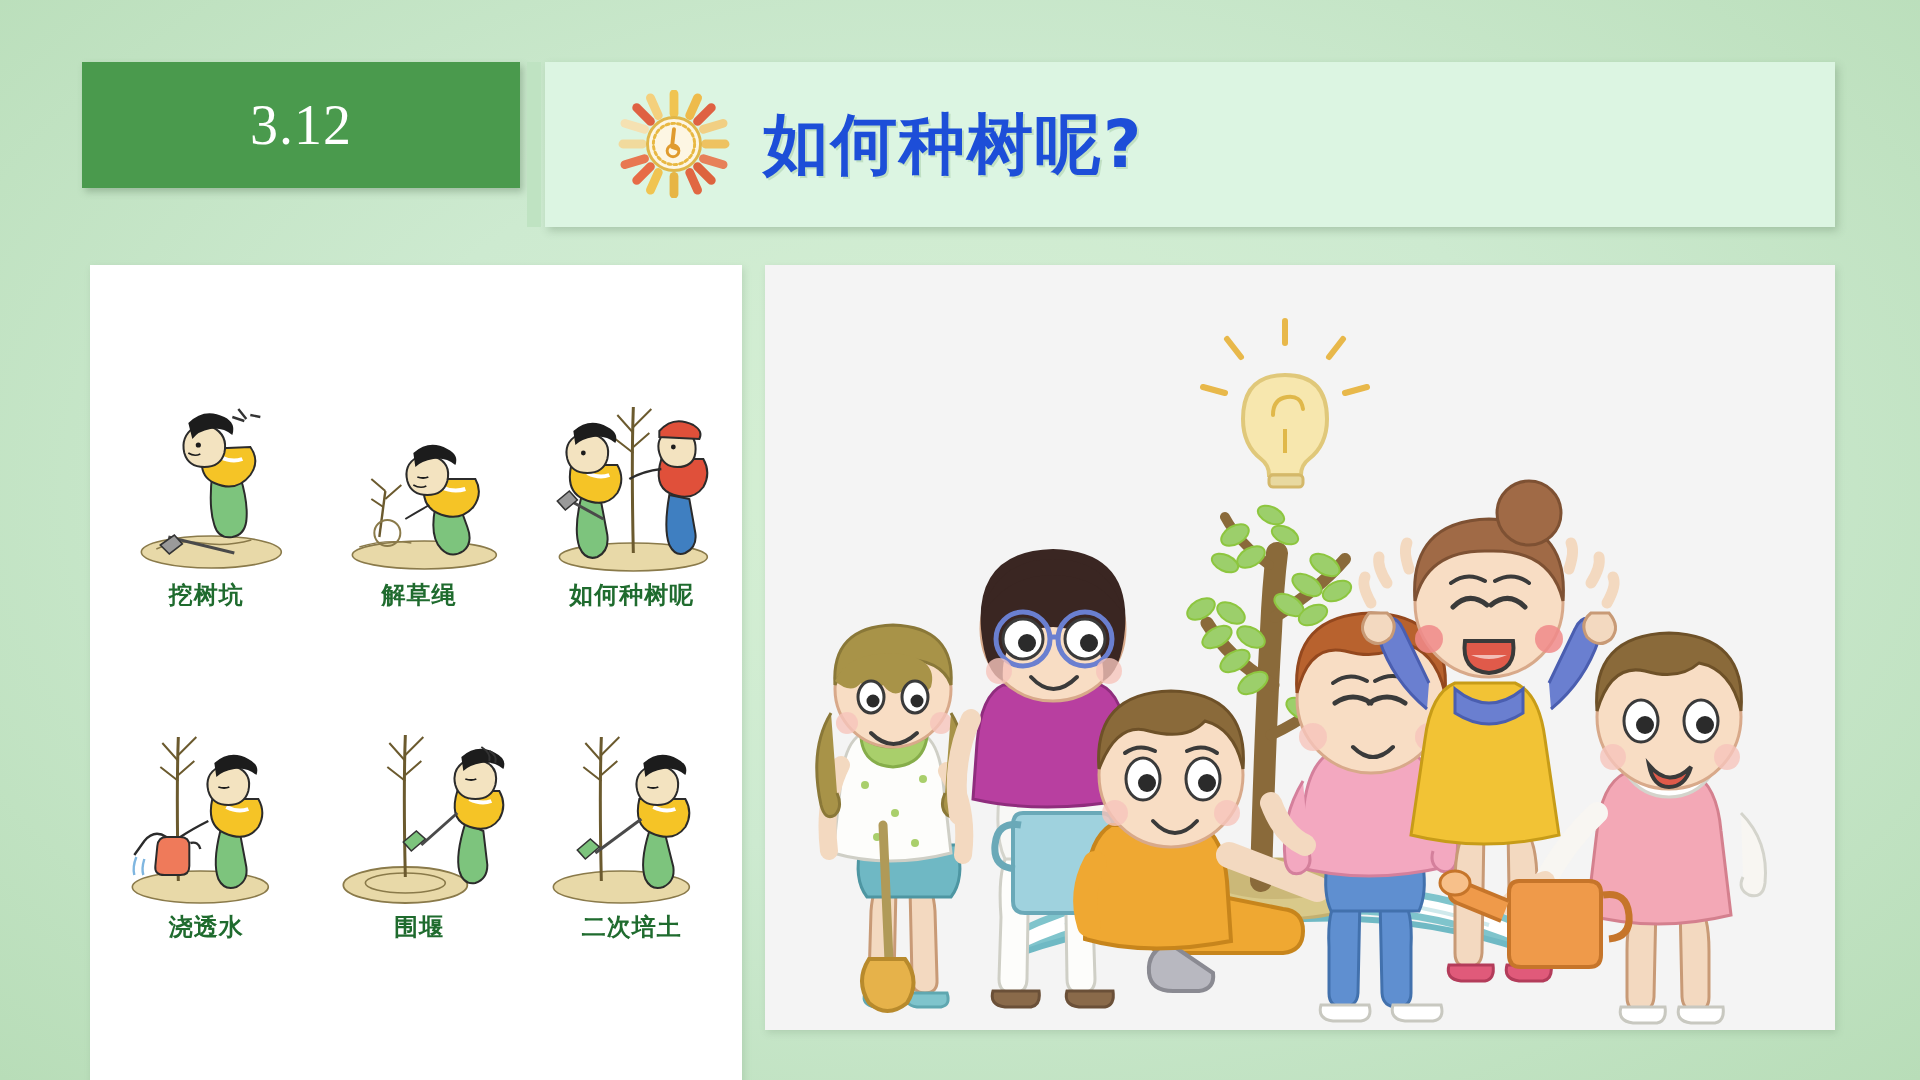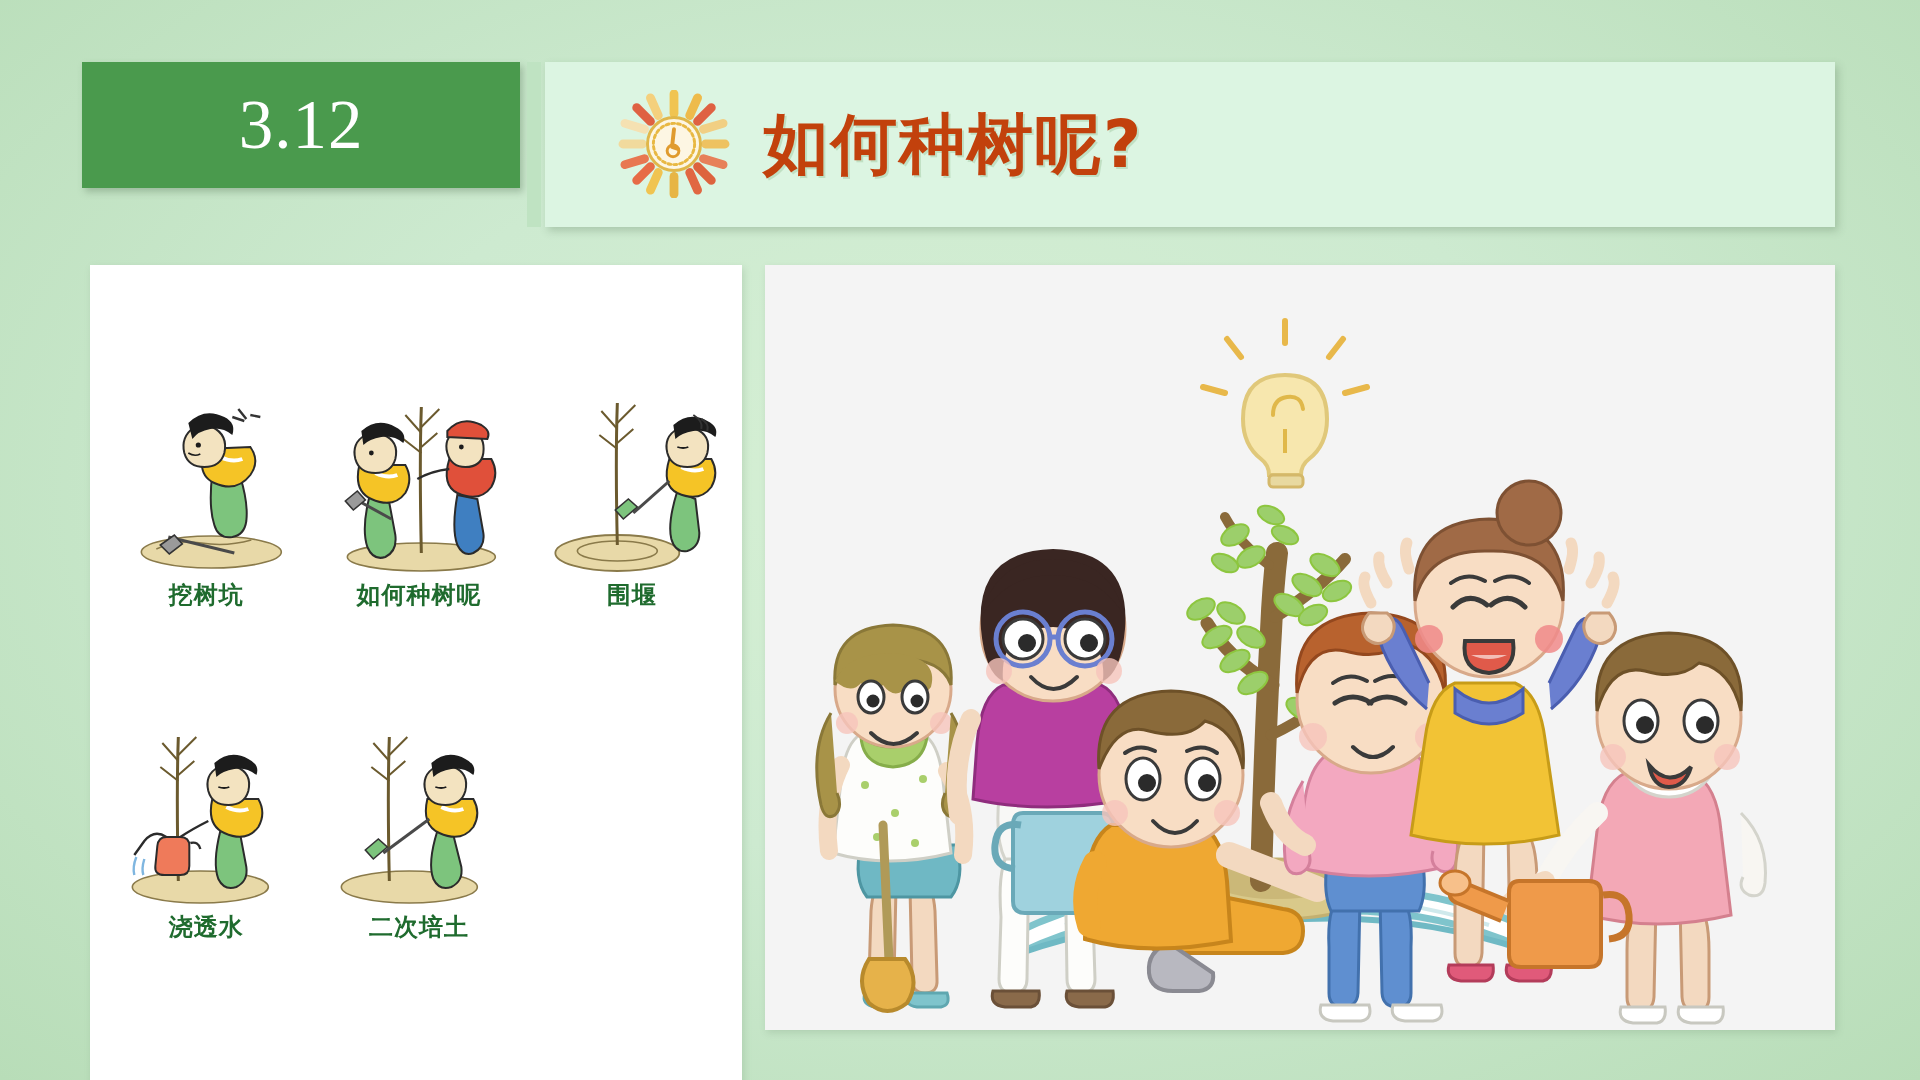--- a/index.html
+++ b/index.html
@@ -13,40 +13,40 @@
   
   #header{ position:absolute; left:0; top:0; width:1920px; height:240px; }
 
   #date-badge{
     position:absolute; left:82px; top:62px; width:438px; height:126px;
     background:#4a9a4d;
     box-shadow: 3px 4px 7px rgba(80,110,80,.35);
     display:flex; align-items:center; justify-content:center;
   }
   #date-badge-text{
-    color:#ffffff; font-size:69px; font-weight:400; letter-spacing:1px;
+    color:#ffffff; font-size:56px; font-weight:400; letter-spacing:1px;
     font-family:"Liberation Serif","DejaVu Serif",serif;
     line-height:1;
   }
 
   #title-panel{
     position:absolute; left:545px; top:62px; width:1290px; height:165px;
     background:#dcf5e2;
     box-shadow: 3px 4px 8px rgba(90,120,90,.30);
     display:flex; align-items:center;
   }
   #title-panel::before{
     content:""; position:absolute; left:-18px; top:0; width:14px; height:165px;
     background:#bfe3c2;
   }
 
   #sun-icon{ position:absolute; left:70px; top:28px; width:118px; height:108px; }
   #title-text{
     position:absolute; left:218px; top:50%; transform:translateY(-50%);
-    color:#c2410c; font-size:66px; font-weight:bold; letter-spacing:2px;
+    color:#1d4ed8; font-size:66px; font-weight:bold; letter-spacing:2px;
     font-family:"DejaVu Sans","Liberation Sans",sans-serif;
     white-space:nowrap;
     text-shadow: 2px 2px 0 rgba(170,205,170,.55);
   }
 
   
   #steps-panel{
     position:absolute; left:90px; top:265px; width:652px; height:1016px;
     background:#ffffff;
     box-shadow: 2px 3px 7px rgba(100,130,100,.22);
@@ -129,20 +129,38 @@
         <path d="M104 70 q12 6 22 2" fill="none" stroke="#fff" stroke-width="4"></path>
         <path d="M78 40 q-14 10-10 26 q4 14 20 14 q16 0 20-14 q4-18-12-26z" fill="#f3e3c0" stroke="#2b2b2b" stroke-width="2"></path>
         <path d="M72 36 q16-16 36-6 q12 6 8 18 q-10-8-22-6 q-12 2-18 10z" fill="#1c1c1c"></path>
         <circle cx="82" cy="58" r="2.6" fill="#1c1c1c"></circle>
         <path d="M72 66 q6 4 12 1" fill="none" stroke="#1c1c1c" stroke-width="1.6"></path>
         <path d="M116 30 l12 4 M122 22 l8 10 M134 28 l10 2" stroke="#333" stroke-width="2.4" fill="none"></path>
       </svg>
       <div class="step-label">挖树坑</div>
     </div>
 
+    <div class="step-cell">
+      <svg class="step-art" viewBox="0 0 180 190">
+        <ellipse cx="95" cy="168" rx="72" ry="14" fill="#e8d9a8" stroke="#8a7a4a" stroke-width="1.6"></ellipse>
+        <path d="M30 160 q26-8 52-4" fill="none" stroke="#8a7a4a" stroke-width="1.4"></path>
+        <path d="M50 150 q4-30 6-46" stroke="#6b5a2e" stroke-width="2.4" fill="none"></path>
+        <path d="M56 104 l-14-12 M56 112 l16-14 M54 120 l-12-8" stroke="#6b5a2e" stroke-width="2" fill="none"></path>
+        <circle cx="58" cy="146" r="13" fill="none" stroke="#8a7a4a" stroke-width="2"></circle>
+        <path d="M106 120 q-6 30 6 42 q10 10 22 2 q10-8 4-24 l-8-22z" fill="#7dc47d" stroke="#2b2b2b" stroke-width="2"></path>
+        <path d="M96 92 q-6 26 12 34 q22 10 36-6 q10-14 2-28z" fill="#f5c426" stroke="#2b2b2b" stroke-width="2"></path>
+        <path d="M112 100 q12 6 24 2" fill="none" stroke="#fff" stroke-width="4"></path>
+        <path d="M88 70 q-14 8-10 24 q4 14 20 14 q16 0 20-14 q4-18-12-24z" fill="#f3e3c0" stroke="#2b2b2b" stroke-width="2"></path>
+        <path d="M84 66 q16-14 34-4 q12 6 8 16 q-10-8-22-6 q-12 2-18 8z" fill="#1c1c1c"></path>
+        <path d="M88 90 q6 2 11 0" fill="none" stroke="#1c1c1c" stroke-width="1.8"></path>
+        <path d="M84 98 q7 4 13 1" fill="none" stroke="#1c1c1c" stroke-width="1.6"></path>
+        <path d="M100 118 q-14 8-24 14" fill="none" stroke="#2b2b2b" stroke-width="2"></path>
+      </svg>
+      <div class="step-label">解草绳</div>
+    </div>
 
 
     <div class="step-cell">
       <svg class="step-art" viewBox="0 0 180 190">
         <ellipse cx="92" cy="170" rx="74" ry="14" fill="#e8d9a8" stroke="#8a7a4a" stroke-width="1.6"></ellipse>
         <path d="M92 166 q-2-90 0-146" stroke="#6b5a2e" stroke-width="3" fill="none"></path>
         <path d="M92 46 l-16-18 M92 40 l18-18 M92 66 l-18-14 M92 60 l16-14" stroke="#6b5a2e" stroke-width="2" fill="none"></path>
 
         <path d="M40 110 q-8 32-2 50 q6 14 18 10 q12-6 10-22 l-6-32z" fill="#7dc47d" stroke="#2b2b2b" stroke-width="2"></path>
         <path d="M30 78 q-6 26 12 34 q22 10 34-6 q8-14 0-28z" fill="#f5c426" stroke="#2b2b2b" stroke-width="2"></path>
@@ -156,59 +174,59 @@
         <path d="M128 108 q-6 34 0 50 q6 12 16 8 q12-6 10-20 l-6-34z" fill="#3f7fc1" stroke="#2b2b2b" stroke-width="2"></path>
         <path d="M120 72 q-8 26 8 34 q22 10 34-6 q8-14 0-28z" fill="#e0503a" stroke="#2b2b2b" stroke-width="2"></path>
         <path d="M126 44 q-12 8-8 22 q4 14 18 14 q16 0 18-14 q2-16-10-22z" fill="#f3e3c0" stroke="#2b2b2b" stroke-width="2"></path>
         <path d="M118 44 q14-16 34-6 q10 6 6 14 l-40-2z" fill="#e0503a" stroke="#2b2b2b" stroke-width="2"></path>
         <circle cx="132" cy="60" r="2.4" fill="#1c1c1c"></circle>
         <path d="M120 82 q-18 2-32 10" fill="none" stroke="#2b2b2b" stroke-width="2.4"></path>
       </svg>
       <div class="step-label">如何种树呢</div>
     </div>
 
+
+    <div class="step-cell">
+      <svg class="step-art" viewBox="0 0 180 190">
+        <ellipse cx="84" cy="168" rx="68" ry="16" fill="#e8d9a8" stroke="#8a7a4a" stroke-width="1.6"></ellipse>
+        <path d="M62 162 q-2-88 0-144" stroke="#6b5a2e" stroke-width="3" fill="none"></path>
+        <path d="M62 42 l-16-18 M62 36 l18-18 M62 62 l-18-14 M62 56 l16-14" stroke="#6b5a2e" stroke-width="2" fill="none"></path>
+        <path d="M104 112 q-8 32-2 48 q6 12 18 8 q12-6 10-20 l-6-32z" fill="#7dc47d" stroke="#2b2b2b" stroke-width="2"></path>
+        <path d="M96 80 q-6 26 12 34 q22 10 34-6 q8-14 0-28z" fill="#f5c426" stroke="#2b2b2b" stroke-width="2"></path>
+        <path d="M110 88 q12 6 22 2" fill="none" stroke="#fff" stroke-width="4"></path>
+        <path d="M102 48 q-14 8-10 24 q4 14 20 14 q16 0 20-14 q4-18-12-24z" fill="#f3e3c0" stroke="#2b2b2b" stroke-width="2"></path>
+        <path d="M98 44 q16-14 34-4 q12 6 8 16 q-10-8-22-6 q-12 2-18 8z" fill="#1c1c1c"></path>
+        <path d="M102 68 q6 2 11 0" fill="none" stroke="#1c1c1c" stroke-width="1.8"></path>
+
+        <path d="M50 118 q-8 0-9 9 l-2 20 q-1 9 9 9 l16 0 q9 0 9-9 l0-20 q0-9-9-9z" fill="#ef7a5a" stroke="#2b2b2b" stroke-width="2"></path>
+        <path d="M50 118 q-12-8-22 4 l-10 14" fill="none" stroke="#2b2b2b" stroke-width="2.4"></path>
+        <path d="M74 124 q8-2 10 6" fill="none" stroke="#2b2b2b" stroke-width="2.4"></path>
+        <path d="M20 138 q-4 10-2 18 M28 140 q-3 10-1 16" stroke="#7fb6e0" stroke-width="2.4" fill="none"></path>
+        <path d="M92 102 q-16 8-28 16" fill="none" stroke="#2b2b2b" stroke-width="2.4"></path>
+      </svg>
+      <div class="step-label">浇透水</div>
+    </div>
 
     <div class="step-cell">
       <svg class="step-art" viewBox="0 0 180 190">
         <ellipse cx="76" cy="166" rx="62" ry="18" fill="#e8d9a8" stroke="#8a7a4a" stroke-width="1.8"></ellipse>
         <ellipse cx="76" cy="164" rx="40" ry="10" fill="none" stroke="#8a7a4a" stroke-width="1.6"></ellipse>
         <path d="M76 158 q-2-86 0-142" stroke="#6b5a2e" stroke-width="3" fill="none"></path>
         <path d="M76 42 l-16-18 M76 36 l18-18 M76 62 l-18-14 M76 56 l16-14" stroke="#6b5a2e" stroke-width="2" fill="none"></path>
         <path d="M136 104 q-10 32-6 48 q4 14 16 12 q12-4 12-18 l-4-34z" fill="#7dc47d" stroke="#2b2b2b" stroke-width="2"></path>
         <path d="M128 72 q-8 26 8 34 q22 10 34-6 q8-14 0-28z" fill="#f5c426" stroke="#2b2b2b" stroke-width="2"></path>
         <path d="M140 80 q12 6 22 2" fill="none" stroke="#fff" stroke-width="4"></path>
         <path d="M136 42 q-14 8-10 24 q4 14 20 14 q16 0 20-14 q4-18-12-24z" fill="#f3e3c0" stroke="#2b2b2b" stroke-width="2"></path>
         <path d="M132 38 q16-14 34-4 q12 6 8 16 q-10-8-22-6 q-12 2-18 8z" fill="#1c1c1c"></path>
         <path d="M136 60 q6 2 11 0" fill="none" stroke="#1c1c1c" stroke-width="1.8"></path>
         <path d="M128 94 l-36 32" stroke="#4a4a4a" stroke-width="3"></path>
         <path d="M96 120 l-14 12 -8-9 13-11z" fill="#7dc47d" stroke="#333" stroke-width="1.6"></path>
         <path d="M152 28 q10 6 8 14 M160 32 q8 4 6 12" stroke="#333" stroke-width="2" fill="none"></path>
       </svg>
       <div class="step-label">围堰</div>
-    </div>
-
-    <div class="step-cell">
-      <svg class="step-art" viewBox="0 0 180 190">
-        <ellipse cx="84" cy="168" rx="68" ry="16" fill="#e8d9a8" stroke="#8a7a4a" stroke-width="1.6"></ellipse>
-        <path d="M62 162 q-2-88 0-144" stroke="#6b5a2e" stroke-width="3" fill="none"></path>
-        <path d="M62 42 l-16-18 M62 36 l18-18 M62 62 l-18-14 M62 56 l16-14" stroke="#6b5a2e" stroke-width="2" fill="none"></path>
-        <path d="M104 112 q-8 32-2 48 q6 12 18 8 q12-6 10-20 l-6-32z" fill="#7dc47d" stroke="#2b2b2b" stroke-width="2"></path>
-        <path d="M96 80 q-6 26 12 34 q22 10 34-6 q8-14 0-28z" fill="#f5c426" stroke="#2b2b2b" stroke-width="2"></path>
-        <path d="M110 88 q12 6 22 2" fill="none" stroke="#fff" stroke-width="4"></path>
-        <path d="M102 48 q-14 8-10 24 q4 14 20 14 q16 0 20-14 q4-18-12-24z" fill="#f3e3c0" stroke="#2b2b2b" stroke-width="2"></path>
-        <path d="M98 44 q16-14 34-4 q12 6 8 16 q-10-8-22-6 q-12 2-18 8z" fill="#1c1c1c"></path>
-        <path d="M102 68 q6 2 11 0" fill="none" stroke="#1c1c1c" stroke-width="1.8"></path>
-
-        <path d="M50 118 q-8 0-9 9 l-2 20 q-1 9 9 9 l16 0 q9 0 9-9 l0-20 q0-9-9-9z" fill="#ef7a5a" stroke="#2b2b2b" stroke-width="2"></path>
-        <path d="M50 118 q-12-8-22 4 l-10 14" fill="none" stroke="#2b2b2b" stroke-width="2.4"></path>
-        <path d="M74 124 q8-2 10 6" fill="none" stroke="#2b2b2b" stroke-width="2.4"></path>
-        <path d="M20 138 q-4 10-2 18 M28 140 q-3 10-1 16" stroke="#7fb6e0" stroke-width="2.4" fill="none"></path>
-        <path d="M92 102 q-16 8-28 16" fill="none" stroke="#2b2b2b" stroke-width="2.4"></path>
-      </svg>
-      <div class="step-label">浇透水</div>
     </div>
 
     <div class="step-cell">
       <svg class="step-art" viewBox="0 0 180 190">
         <ellipse cx="80" cy="168" rx="68" ry="16" fill="#e8d9a8" stroke="#8a7a4a" stroke-width="1.6"></ellipse>
         <path d="M60 162 q-2-88 0-144" stroke="#6b5a2e" stroke-width="3" fill="none"></path>
         <path d="M60 42 l-16-18 M60 36 l18-18 M60 62 l-18-14 M60 56 l16-14" stroke="#6b5a2e" stroke-width="2" fill="none"></path>
         <path d="M108 112 q-10 32-4 48 q6 12 18 8 q12-6 10-20 l-8-32z" fill="#7dc47d" stroke="#2b2b2b" stroke-width="2"></path>
         <path d="M98 80 q-6 26 12 34 q22 10 34-6 q8-14 0-28z" fill="#f5c426" stroke="#2b2b2b" stroke-width="2"></path>
         <path d="M112 88 q12 6 22 2" fill="none" stroke="#fff" stroke-width="4"></path>

